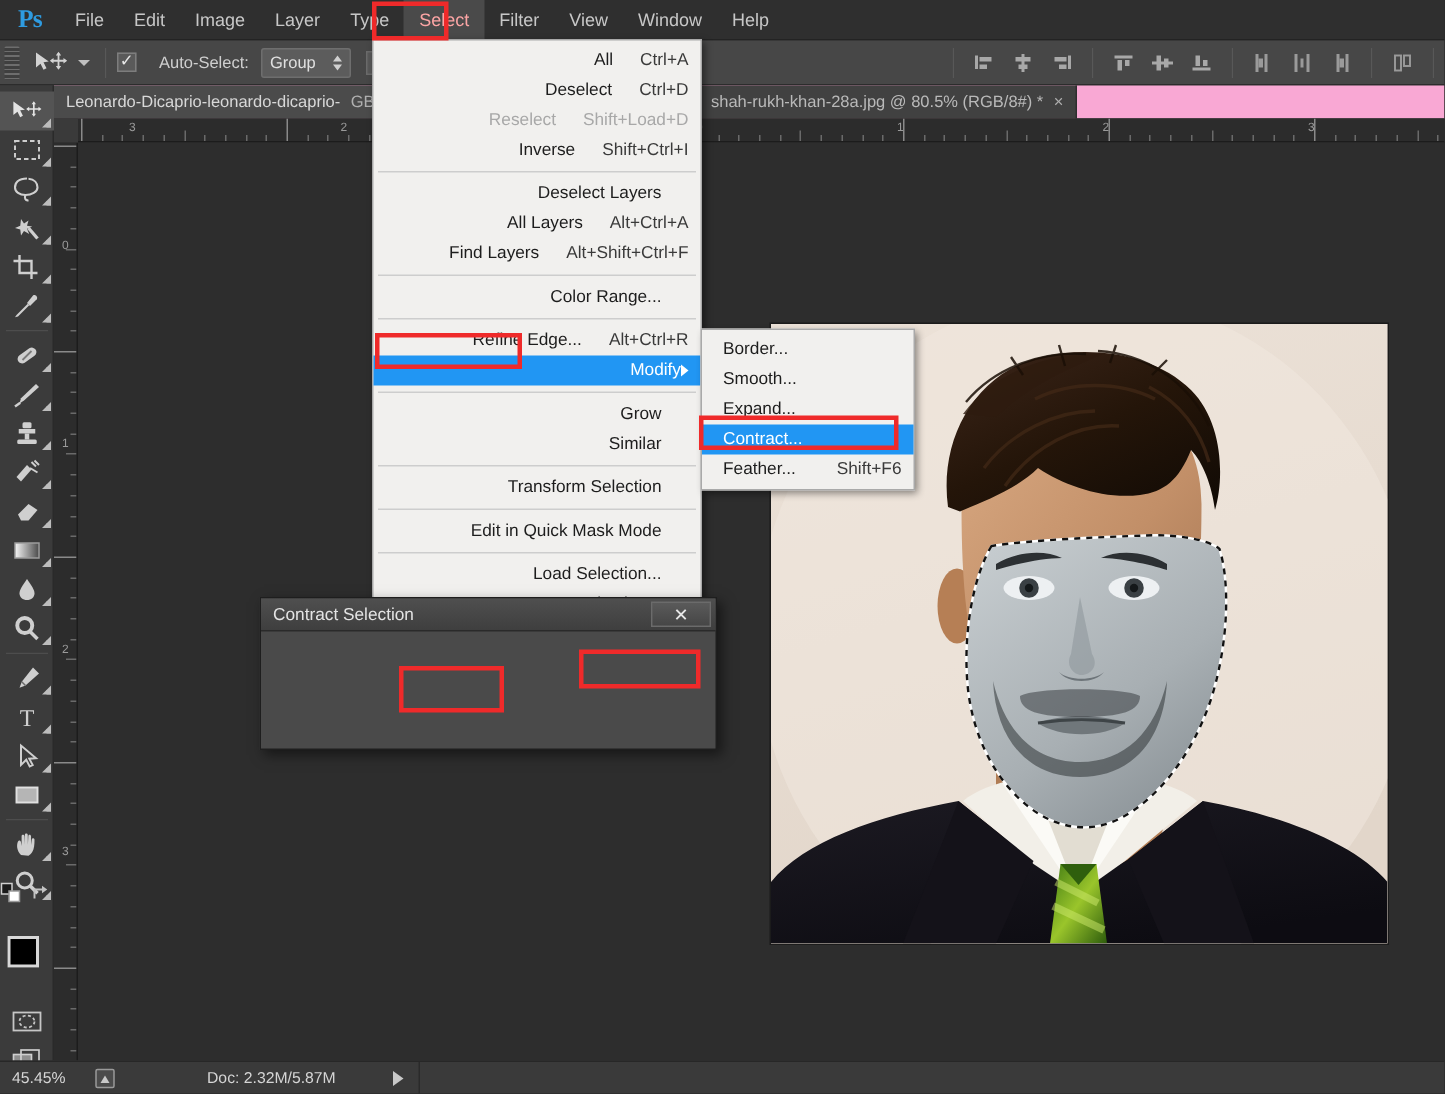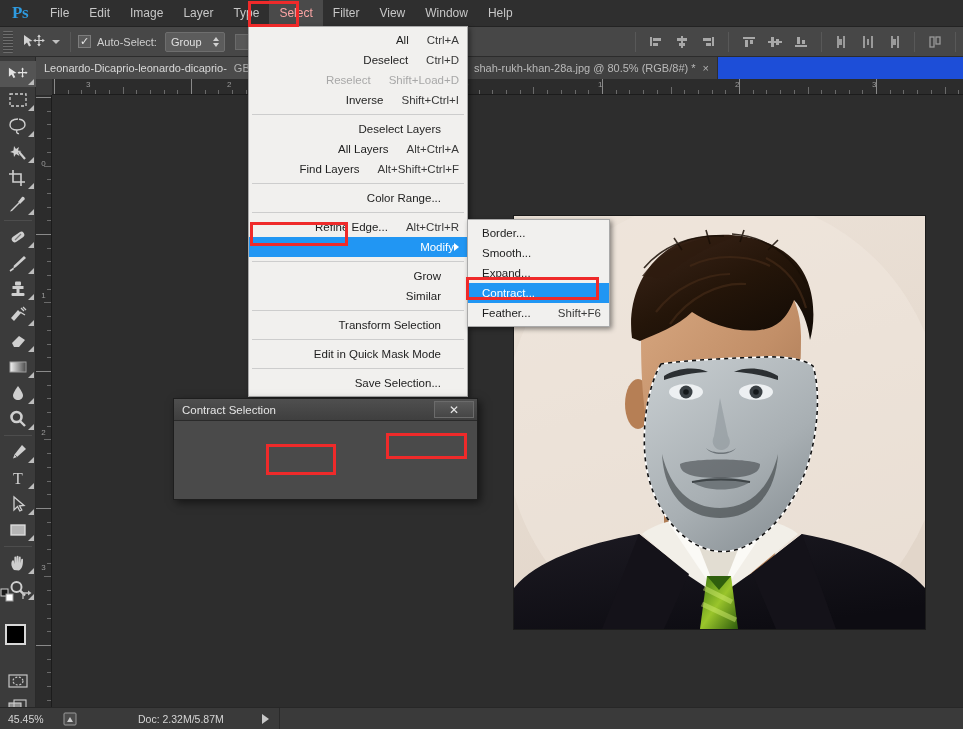--- a/index.html
+++ b/index.html
@@ -79,21 +79,21 @@
     border-right: 1px solid #585858;
   }
   .opt-check {
     width: 13px; height: 13px;
     background: #5a5a5a;
     border: 1px solid #7d7d7d;
     display: flex; align-items: center; justify-content: center;
     color: #e9e9e9; font-size: 11px; line-height: 1;
   }
   .opt-label {
-    color: #cfcfcf; font-size: 11px; margin-left: 6px;
+    color: #cfcfcf; font-size: 11px; margin-left: 15px;
   }
   .opt-select {
     margin-left: 8px; height: 20px;
     min-width: 60px;
     background: #5c5c5c;
     border: 1px solid #6e6e6e;
     border-radius: 2px;
     color: #e0e0e0; font-size: 11px;
     display: flex; align-items: center;
     padding: 0 5px;
@@ -120,21 +120,21 @@
   }
   .align-btn {
     width: 26px; height: 24px;
     display: flex; align-items: center; justify-content: center;
   }
 
   
   #tabbar {
     position: absolute; left: 36px; top: 57px;
     width: 927px; height: 22px;
-    background: #1d4ed8;
+    background: #f9a8d4;
     display: flex; align-items: flex-end;
   }
   .doc-tab {
     height: 22px;
     background: #4b4b4b;
     border-right: 1px solid #2e2e2e;
     display: flex; align-items: center;
     padding: 0 8px; gap: 7px;
     color: #d8d8d8; font-size: 11px;
     white-space: nowrap;
@@ -1037,20 +1037,24 @@
       <span>Transform Selection</span>
       <span class="short"></span>
     </div>
     <div class="msep"></div>
     <div class="mrow">
       <span>Edit in Quick Mask Mode</span>
       <span class="short"></span>
     </div>
     <div class="msep"></div>
     <div class="mrow">
+      <span>Load Selection...</span>
+      <span class="short"></span>
+    </div>
+    <div class="mrow">
       <span>Save Selection...</span>
       <span class="short"></span>
     </div>
   </div>
 
   <div id="modify-submenu">
     <div class="smrow">
       <span>Border...</span>
     </div>
     <div class="smrow">

